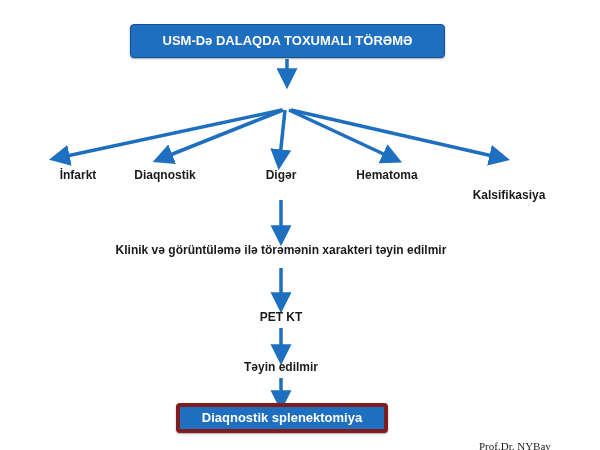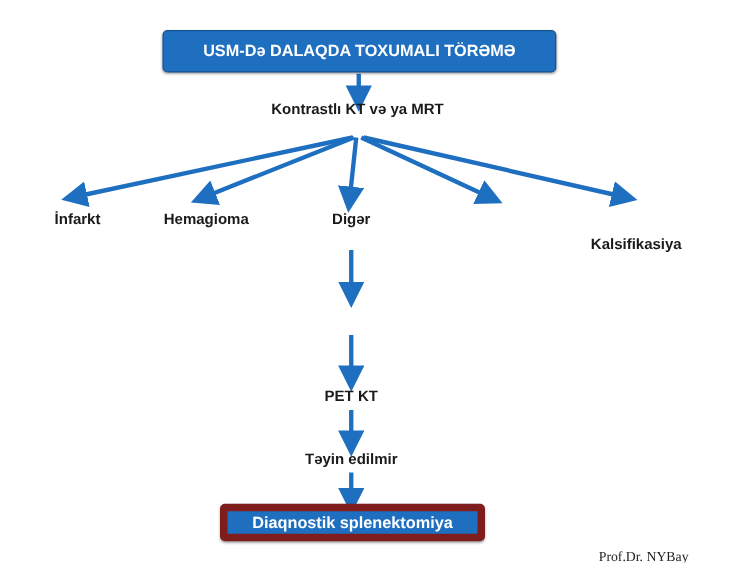--- a/index.html
+++ b/index.html
@@ -48,21 +48,21 @@
     align-items: center;
     justify-content: center;
   }
   .box-title {
     background: #1f6fc0;
     border: 1px solid #15538f;
     box-shadow: 0 1px 2px rgba(0,0,0,0.35);
   }
   .box-final {
     background: #1f6fc0;
-    border: 6px solid #7f1d1d;
+    border: 4px solid #7f1d1d;
     box-shadow: 0 1px 2px rgba(0,0,0,0.35);
   }
   .credit {
     position: absolute;
     font-size: 11px;
     color: #222;
     font-family: "Liberation Serif", serif;
     white-space: nowrap;
     margin-top: 20px;
   }
@@ -93,41 +93,44 @@
 
     <line x1="281" y1="328" x2="281" y2="352" stroke="#1f6fc0" stroke-width="3.5" marker-end="url(#ah)"></line>
 
     <line x1="281" y1="378" x2="281" y2="398" stroke="#1f6fc0" stroke-width="3.5" marker-end="url(#ah)"></line>
   </svg>
 
   <div class="box box-title" style="left:130px; top:24px; width:315px; height:34px;">
     <span>USM-Də DALAQDA TOXUMALI TÖRƏMƏ</span>
   </div>
 
-  <div class="node" style="left:181px; top:80px; width:210px;">
-    <span>Kontrastlı KT və ya MRT</span>
-  </div>
 
-  <div class="node" style="left:12px; top:168px; width:100px;">
+  <div class="node" style="left:28px; top:168px; width:100px;">
     <span>İnfarkt</span>
   </div>
 
   <div class="node" style="left:110px; top:168px; width:110px;">
-    <span>Hemagioma</span>
+    <span>Diaqnostik</span>
   </div>
 
   <div class="node" style="left:236px; top:168px; width:90px;text-align:center;">
     <span>Digər</span>
   </div>
 
+  <div class="node" style="left:332px; top:168px; width:110px;">
+    <span>Hematoma</span>
+  </div>
 
   <div class="node" style="left:444px; top:168px; width:130px;margin-top:20px;">
     <span>Kalsifikasiya</span>
   </div>
 
+  <div class="node" style="left:56px; top:243px; width:450px;">
+    <span>Klinik və görüntüləmə ilə törəmənin xarakteri təyin edilmir</span>
+  </div>
 
   <div class="node" style="left:216px; top:360px; width:130px;">
     <span>Təyin edilmir</span>
   </div>
 
   <div class="node" style="left:231px; top:310px; width:100px;">
     <span>PET KT</span>
   </div>
 
   <div class="box box-final" style="left:176px; top:403px; width:212px; height:30px;">

